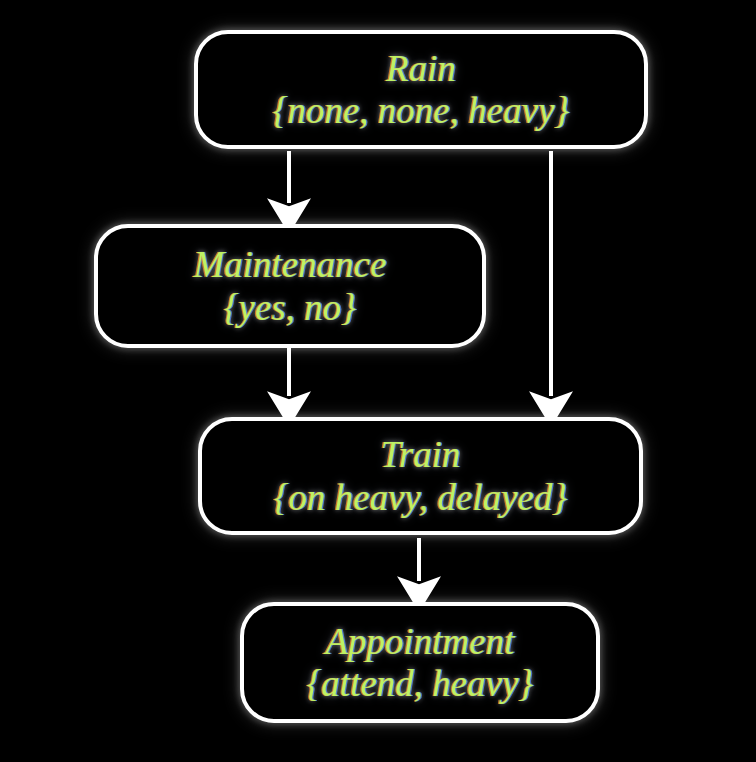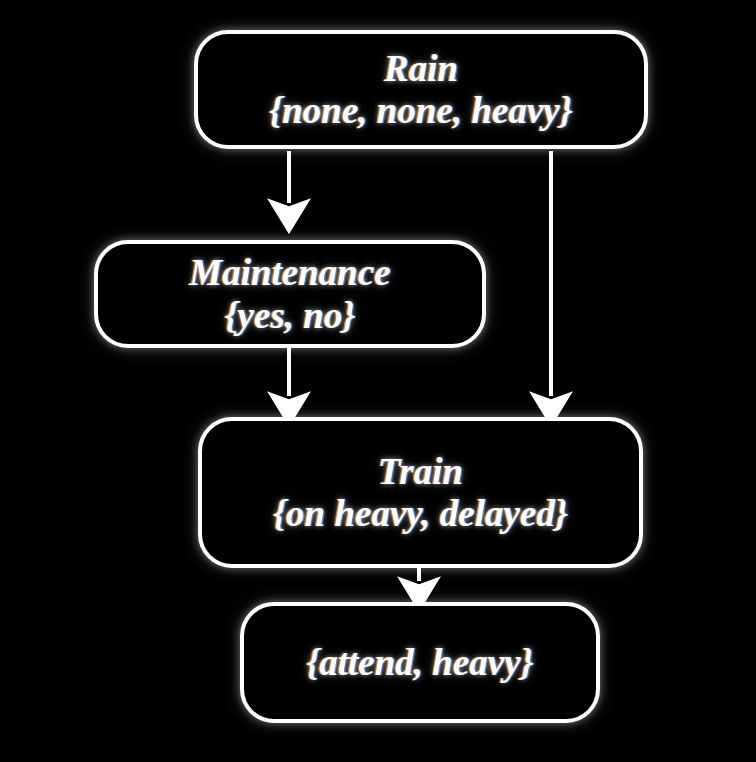--- a/index.html
+++ b/index.html
@@ -36,43 +36,43 @@
     border-radius: 34px;
     display: flex;
     flex-direction: column;
     align-items: center;
     justify-content: center;
     box-shadow: 0 0 7px 1px rgba(255,255,255,0.30),
                 0 0 16px 3px rgba(255,255,255,0.13);
   }
   .node-name,
   .node-states {
-    color: #ffffff;
+    color: #bef264;
     font-style: italic;
-    font-weight: bold;
+    font-weight: normal;
     line-height: 1.12;
     white-space: nowrap;
     text-align: center;
     text-shadow:
       -1.2px 0 0 rgba(255,150,40,0.72),
        1.2px 0 0 rgba(90,150,255,0.72),
        0 0 5px rgba(255,255,255,0.55),
        0 0 11px rgba(200,220,255,0.30);
   }
   .node-name {
     font-size: 37px;
     margin-bottom: 1px;
   }
   .node-states {
     font-size: 37px;
   }
   
   #node-rain        { left: 194px; top: 30px;  width: 454px; height: 119px; }
-  #node-maintenance { left: 94px;  top: 240px; width: 392px; height: 108px; }
-  #node-train       { left: 198px; top: 417px; width: 445px; height: 151px; }
+  #node-maintenance { left: 94px;  top: 224px; width: 392px; height: 124px; }
+  #node-train       { left: 198px; top: 417px; width: 445px; height: 118px; }
   #node-appointment { left: 240px; top: 602px; width: 360px; height: 121px; }
 </style>
 </head>
 <body>
 
 <div id="canvas">
 
   <svg id="edge-layer" viewBox="0 0 756 762" width="756" height="762" xmlns="http://www.w3.org/2000/svg">
     <defs>
       <marker id="arrowhead" markerWidth="9" markerHeight="11" refX="1.2" refY="5.5" orient="auto" markerUnits="strokeWidth">
@@ -106,16 +106,17 @@
     <div class="node-name">Maintenance</div>
     <div class="node-states">{yes, no}</div>
   </div>
 
   <div class="node" id="node-train">
     <div class="node-name">Train</div>
     <div class="node-states">{on heavy, delayed}</div>
   </div>
 
   <div class="node" id="node-appointment">
+    <div class="node-name">Appointment</div>
     <div class="node-states">{attend, heavy}</div>
   </div>
 
 </div>
 
 </body></html>

